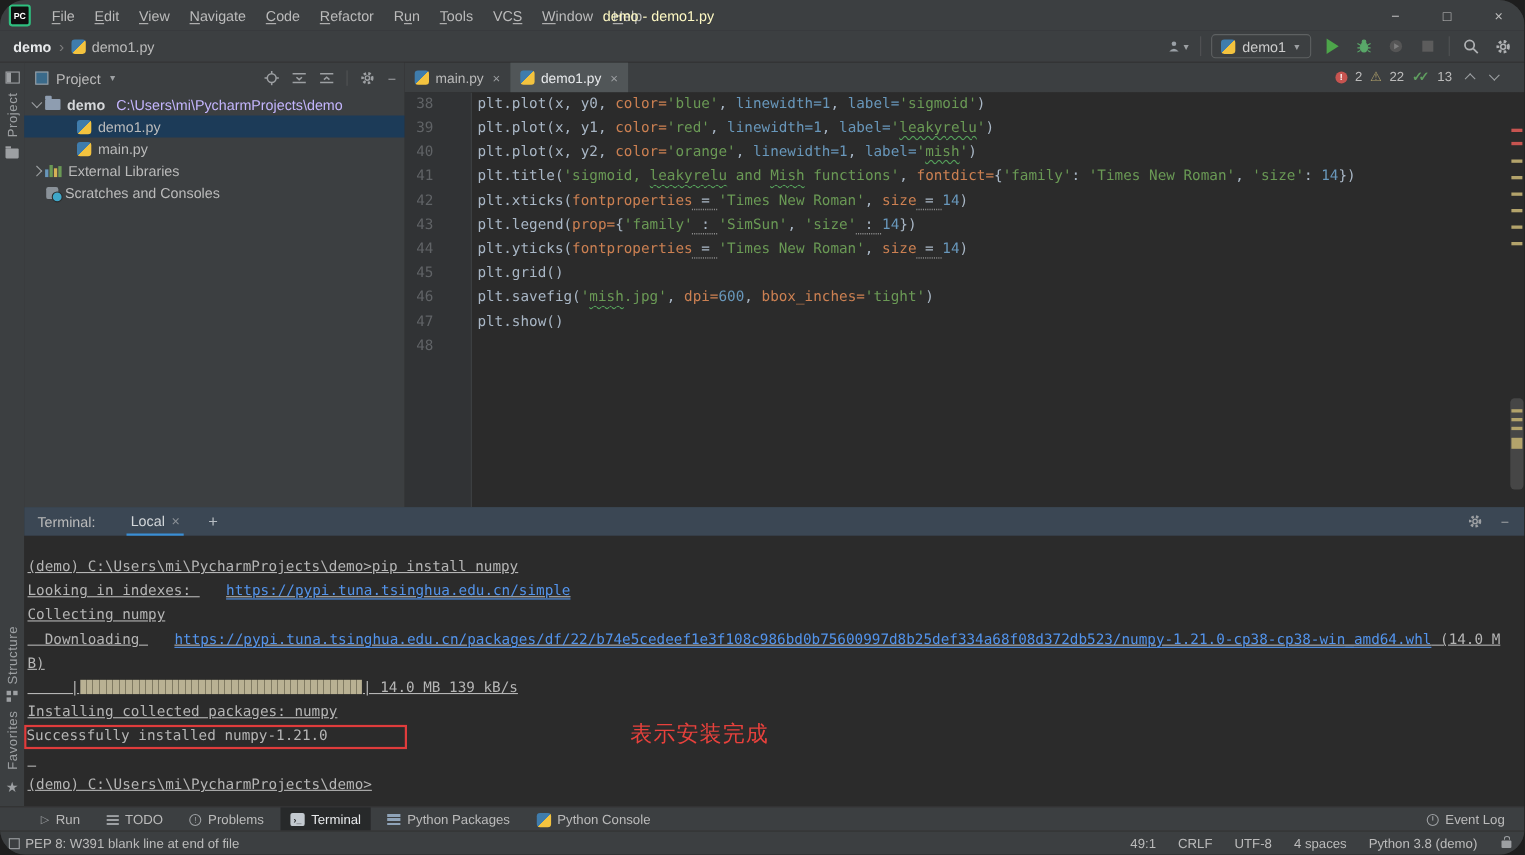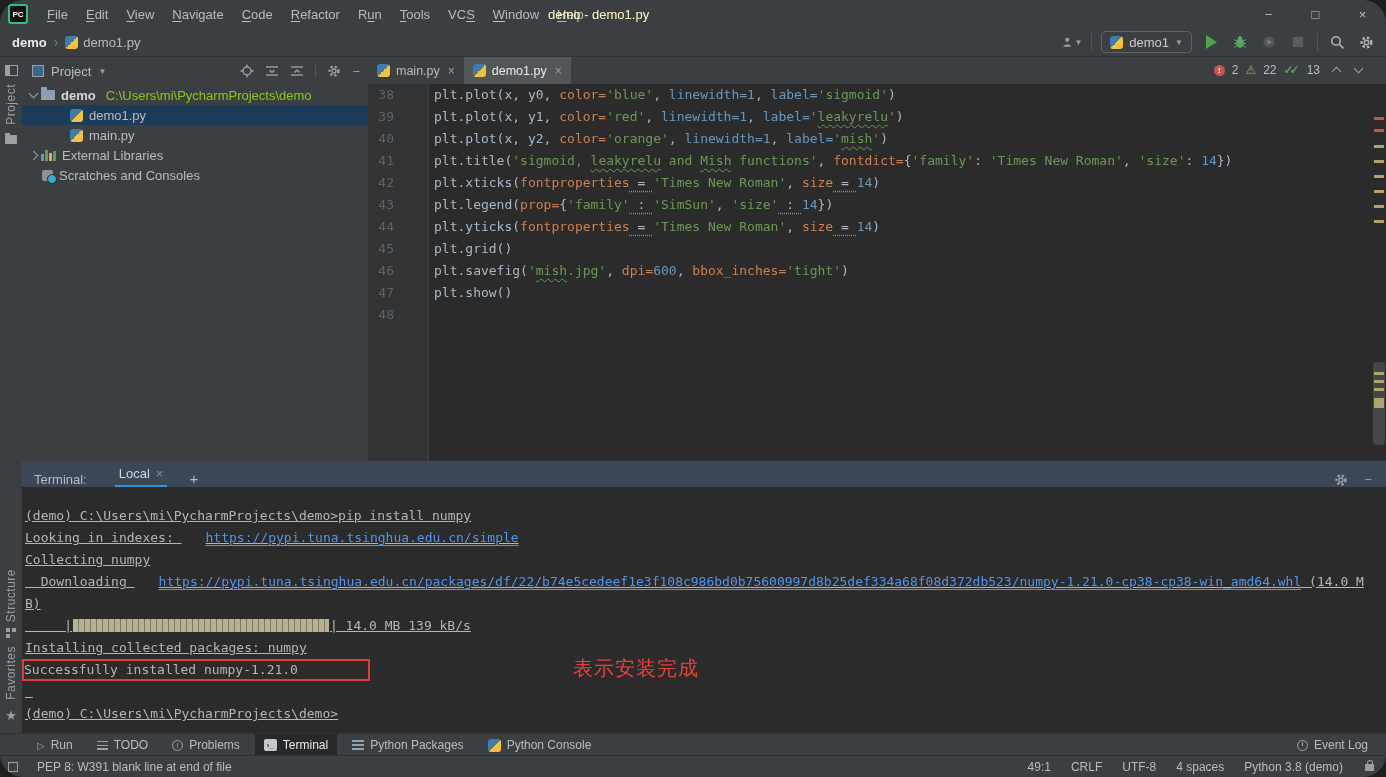--- a/index.html
+++ b/index.html
@@ -63,21 +63,21 @@
   
   .projpanel{position:absolute;left:22px;top:57px;width:346px;height:404px;background:#3c3f41;border-right:1px solid #323232;}
   .pp-head{height:28px;display:flex;align-items:center;padding:0 8px 0 10px;font-size:13px;color:#bbb;}
   .pp-head .ttl{display:flex;align-items:center;gap:7px;}
   .pp-icons{margin-left:auto;display:flex;align-items:center;gap:11px;}
   .pp-icons .vdiv{height:14px;}
   .trow{height:20px;display:flex;align-items:center;gap:4px;font-size:13px;color:#bbb;white-space:nowrap;}
   .trow.sel{background:#1c3b58;}
   .trow .lbl{margin-left:2px;}
   .trow .lbl.b{font-weight:bold;color:#d6d8da;}
-  .trow .path{color:#84cc16;margin-left:6px;}
+  .trow .path{color:#c4b5fd;margin-left:6px;}
 
   
   .editor{position:absolute;left:368px;top:57px;width:1018px;height:404px;background:#2b2b2b;}
   .tabstrip{position:absolute;left:0;top:0;right:0;height:27px;background:#3c3f41;display:flex;}
   .etab{display:flex;align-items:center;gap:6px;padding:0 9px;font-size:12.5px;color:#bbb;}
   .etab.active{background:#515658;color:#e8eaec;}
   .etab .x{color:#9da0a3;font-size:12px;margin-left:2px;}
   .codearea{position:absolute;left:0;top:27px;right:0;bottom:0;overflow:hidden;
             background:linear-gradient(90deg,#313335 0 60px,#2b2b2b 60px);}
   .gutline{position:absolute;left:60px;top:0;bottom:0;width:1px;background:#3f4244;}
@@ -91,21 +91,21 @@
   .errdot{display:inline-flex;width:11px;height:11px;border-radius:50%;background:#c75450;color:#fff;font-size:8px;font-weight:bold;
           align-items:center;justify-content:center;}
   .warnico{color:#b3a36b;font-size:12px;}
   .typoico{color:#5f9e5f;font-size:12px;font-weight:bold;letter-spacing:-4px;margin-right:4px;}
   .stripe{position:absolute;right:0;top:27px;bottom:0;width:14px;}
   .smark{position:absolute;left:2px;width:10px;height:3px;}
   .sthumb{position:absolute;left:1px;width:12px;background:rgba(255,255,255,.13);border-radius:4px;}
 
   
   .termpanel{position:absolute;left:22px;top:461px;width:1364px;height:272px;background:#2b2b2b;}
-  .term-head{height:26px;background:#3b4754;display:flex;align-items:flex-end;font-size:13px;color:#bbb;padding-left:12px;}
+  .term-head{height:26px;background:#3b4754;display:flex;align-items:center;font-size:13px;color:#bbb;padding-left:12px;}
   .term-tab{height:26px;display:flex;align-items:center;gap:6px;margin-left:28px;padding:0 4px;color:#d3d7da;
             border-bottom:2px solid #3a8fd6;box-sizing:border-box;}
   .term-tab .x{color:#8a9096;}
   .term-plus{margin-left:22px;color:#b6bcc2;font-size:15px;}
   .term-icons{margin-left:auto;display:flex;align-items:center;gap:16px;padding-right:14px;}
   .term-body{position:absolute;left:0;top:26px;right:0;bottom:0;padding:18px 0 0 3px;
              font-family:"DejaVu Sans Mono",monospace;font-size:13px;line-height:22px;color:#b5b5b5;}
   .tline{height:22px;white-space:pre;position:relative;text-decoration:underline;}
   .tlink{color:#5394ec;text-decoration:underline;text-underline-offset:3px;padding-left:24px;}
   .pbar{display:inline-block;vertical-align:middle;width:256px;height:13px;margin:0 1px;position:relative;top:-1px;
@@ -128,21 +128,21 @@
            align-items:center;justify-content:center;box-sizing:border-box;}
   .termico{display:inline-flex;width:13px;height:12px;background:#c3c9cf;border-radius:2px;color:#26282a;font-size:8px;font-weight:bold;
            align-items:center;justify-content:center;}
   .pkgico{display:inline-block;width:12px;height:10px;background:repeating-linear-gradient(#8fa3b8 0 2.5px,transparent 2.5px 4px);}
   .clockico{display:inline-block;width:11px;height:11px;border-radius:50%;border:1.5px solid #9da0a3;box-sizing:border-box;position:relative;}
   .clockico::after{content:'';position:absolute;left:4px;top:1px;width:1.5px;height:4px;background:#9da0a3;}
 
   
   .statusbar{position:absolute;left:0;top:755px;width:100%;height:22px;background:#3c3f41;border-top:1px solid #323232;
              display:flex;align-items:center;font-size:12px;color:#bbb;}
-  .sb-left{display:flex;align-items:center;gap:19px;padding-left:8px;}
+  .sb-left{display:flex;align-items:center;gap:5px;padding-left:8px;}
   .winico{display:inline-block;width:10px;height:10px;border:1.5px solid #9da0a3;box-sizing:border-box;}
   .sb-right{margin-left:auto;display:flex;align-items:center;gap:20px;padding-right:12px;}
   .lockico{display:inline-block;width:9px;height:7px;background:#9da0a3;border-radius:1px;position:relative;margin-left:2px;}
   .lockico::before{content:'';position:absolute;left:1.5px;top:-4px;width:6px;height:4px;border:1.5px solid #9da0a3;
                    border-bottom:none;border-radius:3px 3px 0 0;box-sizing:border-box;}
 </style>
 </head>
 <body>
 
 <div id="app">

